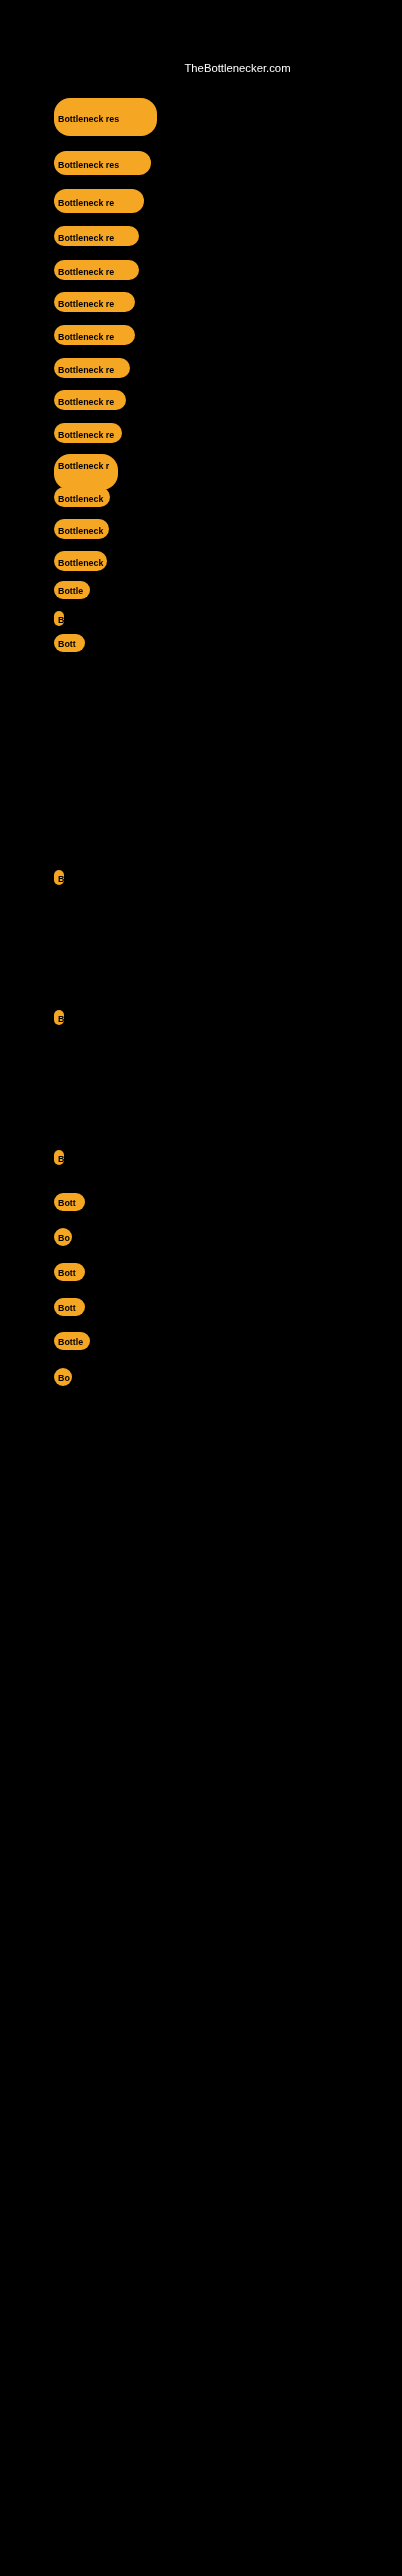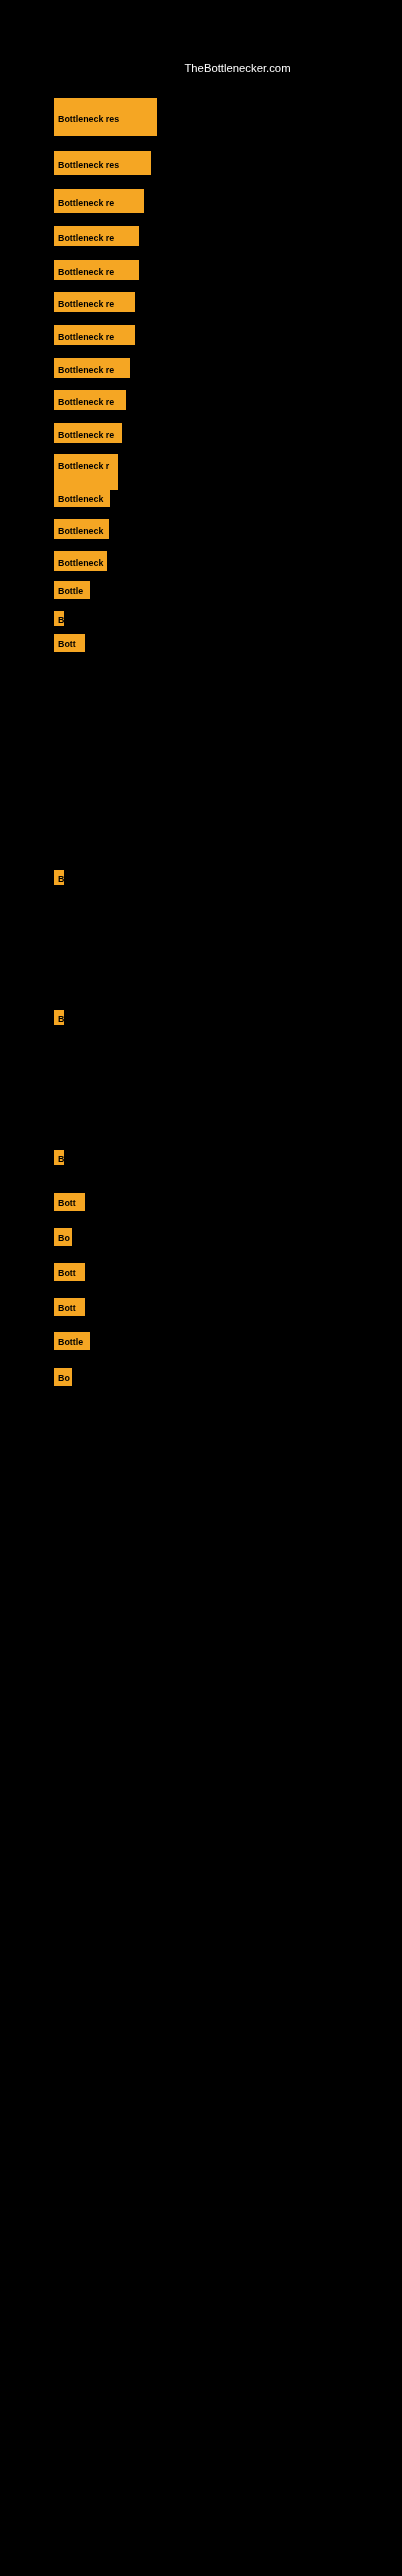--- a/index.html
+++ b/index.html
@@ -27,20 +27,21 @@
     .bottleneck-label {
       background-color: #f5a623;
       color: #000000;
       font-size: 8.9px;
       font-weight: bold;
       padding: 1.6px 4px;
       position: absolute;
       white-space: nowrap;
       overflow: hidden;
       display: inline-block;
+      border-radius: 16px;
     }
   </style>
 </head>
 <body>
 
 <div class="site-title">TheBottlenecker.com</div>
 
 <div id="labels-container">
     <div class="bottleneck-label" style="top: 44px; left: 0px; width: 103px; height: 38px; line-height: 38px;">Bottleneck res</div>
     <div class="bottleneck-label" style="top: 97px; left: 0px; width: 97px; height: 24px; line-height: 24px;">Bottleneck res</div>

